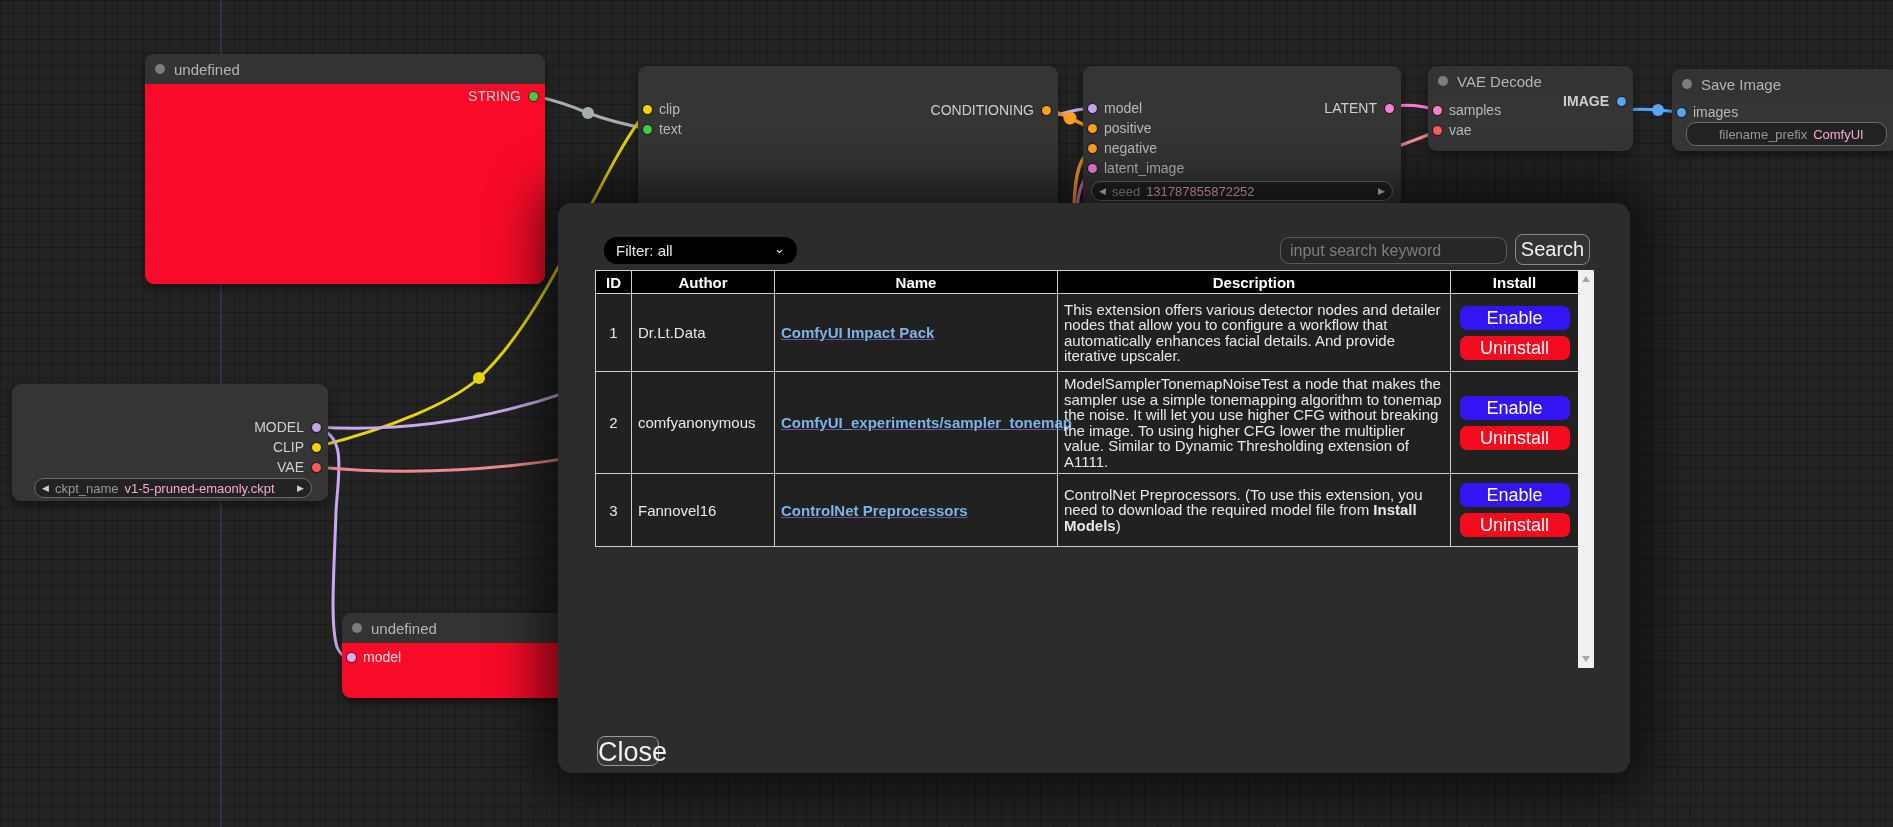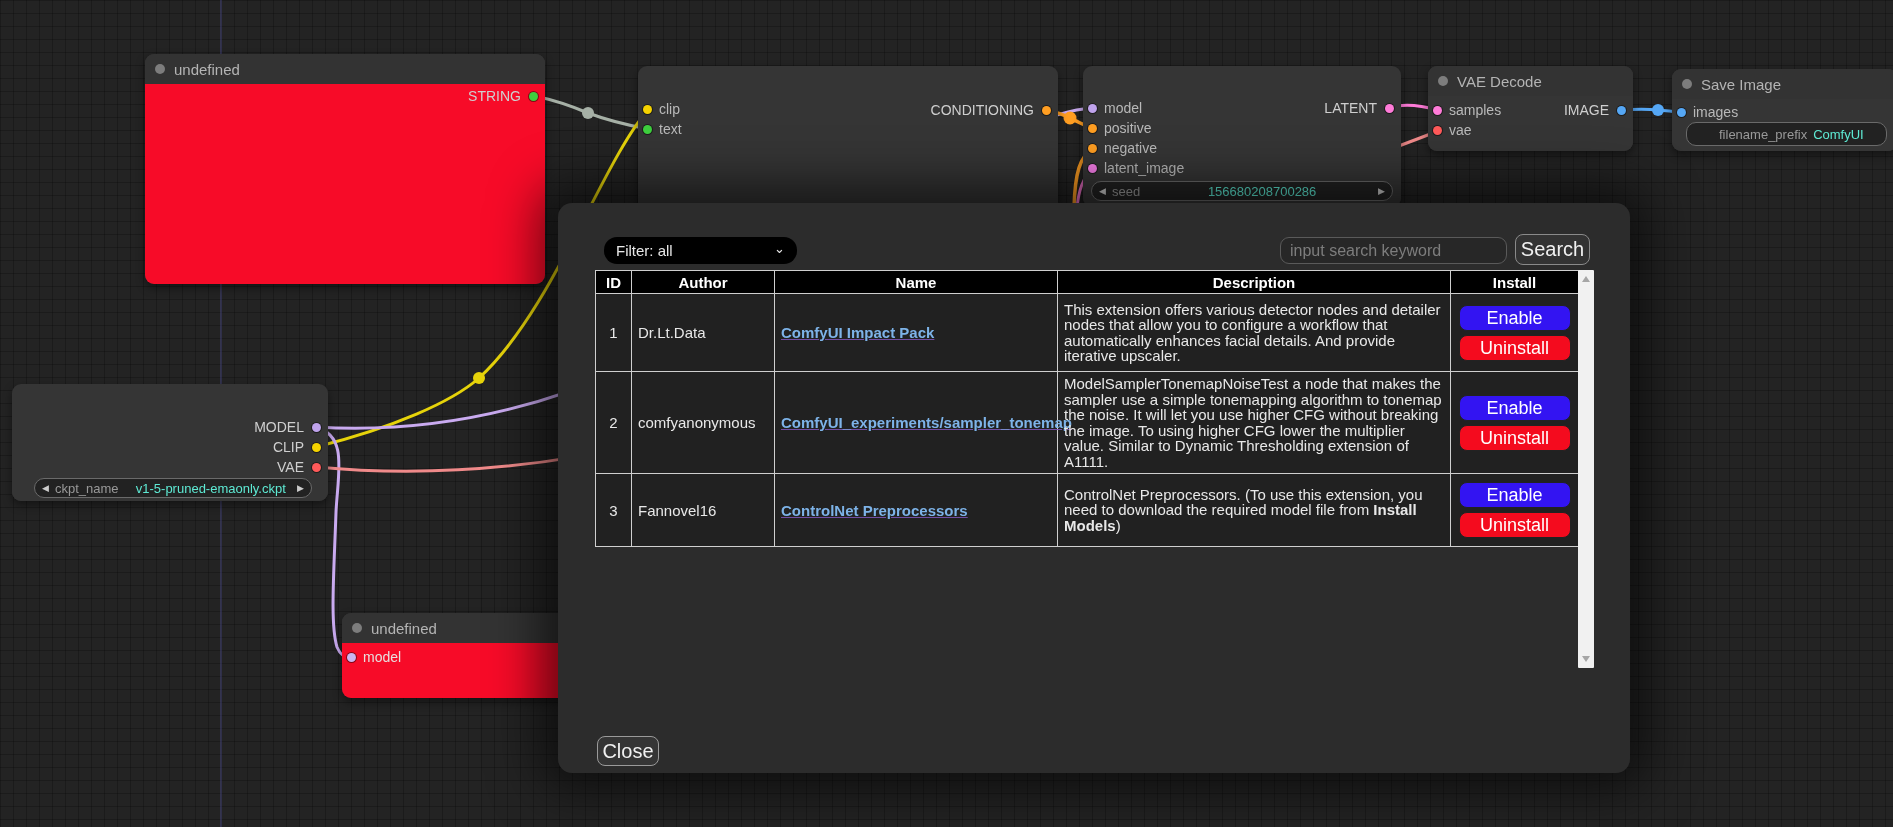--- a/index.html
+++ b/index.html
@@ -44,21 +44,21 @@
   .dot-lav    { background:#cbb4f0; }
   .dot-pinkm  { background:#f77ee8; }
   .dot-pink   { background:#ff7bd8; }
   .dot-red    { background:#ff5a5a; }
   .dot-blue   { background:#55a7f5; }
   .widget { position:absolute; height:20px; background:#222222;
     border:1px solid #6a6a6a; border-radius:10px; display:flex; align-items:center;
     font-size:13px; color:#999; padding:0 7px; }
   .widget .arr { color:#cccccc; font-size:9px; flex:none; }
   .widget .wname { margin:0 6px; flex:none; }
-  .widget .wval { flex:1; text-align:center; color:#5eead4; white-space:nowrap; }
+  .widget .wval { flex:1; text-align:left; color:#f9a8d4; white-space:nowrap; }
   .widget.noarrow { justify-content:space-between; padding:11px 26px; }
   .widget.noarrow .wval { flex:none; }
 
   
   .dialog { position:absolute; left:558px; top:203px; width:1072px; height:570px;
     background:#2c2c2c; border-radius:14px; z-index:5;
     box-shadow:0 0 50px 18px rgba(0,0,0,0.6); }
   .filter-select { position:absolute; left:46px; top:34px; width:193px; height:27px;
     background:#000; color:#e8e8e8; border:none; border-radius:13px;
     font-size:15px; padding:0 12px; appearance:none; -webkit-appearance:none;
@@ -90,21 +90,21 @@
   .btn-enable { background:#3314f2; }
   .btn-uninstall { background:#f40b1e; }
   .scrollbar { position:absolute; left:1020px; top:67px; width:16px; height:398px;
     background:#f1f1f1; border-radius:1px; }
   .sb-up, .sb-down { position:absolute; left:4px; width:0; height:0;
     border-left:4px solid transparent; border-right:4px solid transparent; }
   .sb-up { top:6px; border-bottom:6px solid #a6a6a6; }
   .sb-down { bottom:6px; border-top:6px solid #a6a6a6; }
   .close-btn { position:absolute; left:39px; top:533px; height:30px; width:62px;
     background:#353535; border:1.5px solid #9a9a9a; border-radius:8px; color:#f0f0f0;
-    font-size:20px; font-family:"Liberation Sans", sans-serif; cursor:pointer; }
+    font-size:27px; font-family:"Liberation Sans", sans-serif; cursor:pointer; }
 </style>
 </head>
 <body>
 
 <div class="axis-line"></div>
 
 <svg class="wires" width="1893" height="827">
   <path d="M535,96 C558,101 574,107 588,113 C612,122 632,126 648,129" stroke="#a6b0a6" stroke-width="3" fill="none" stroke-linecap="round"></path>
   <circle cx="588" cy="113" r="6" fill="#a6b0a6"></circle>
   <path d="M316,447 C392,428 452,402 479,378 C553,310 602,162 648,110" stroke="#e6d30a" stroke-width="3" fill="none" stroke-linecap="round"></path>
@@ -168,40 +168,40 @@
     <span class="dot dot-pinkm"></span>
     <span>latent_image</span>
   </div>
   <div class="slot out" style="top:42px;">
     <span class="dot dot-pink"></span>
     <span>LATENT</span>
   </div>
   <div class="widget" style="left:8px; right:8px; top:115px;">
     <span class="arr">◀</span>
     <span class="wname">seed</span>
-    <span class="wval">156680208700286</span>
+    <span class="wval">131787855872252</span>
     <span class="arr">▶</span>
   </div>
 </div>
 
 <div class="node" style="left:1428px; top:66px; width:205px; height:85px;">
   <div class="node-title">
     <div class="title-dot"></div>
     <span>VAE Decode</span>
   </div>
   <div class="node-body"></div>
   <div class="slot in" style="top:44px;">
     <span class="dot dot-pink"></span>
     <span>samples</span>
   </div>
   <div class="slot in" style="top:64px;">
     <span class="dot dot-red"></span>
     <span>vae</span>
   </div>
-  <div class="slot out" style="top:44px;">
+  <div class="slot out" style="top:35px;font-weight:bold;">
     <span class="dot dot-blue"></span>
     <span>IMAGE</span>
   </div>
 </div>
 
 <div class="node" style="left:1672px; top:69px; width:225px; height:82px;">
   <div class="node-title">
     <div class="title-dot"></div>
     <span>Save Image</span>
   </div>

